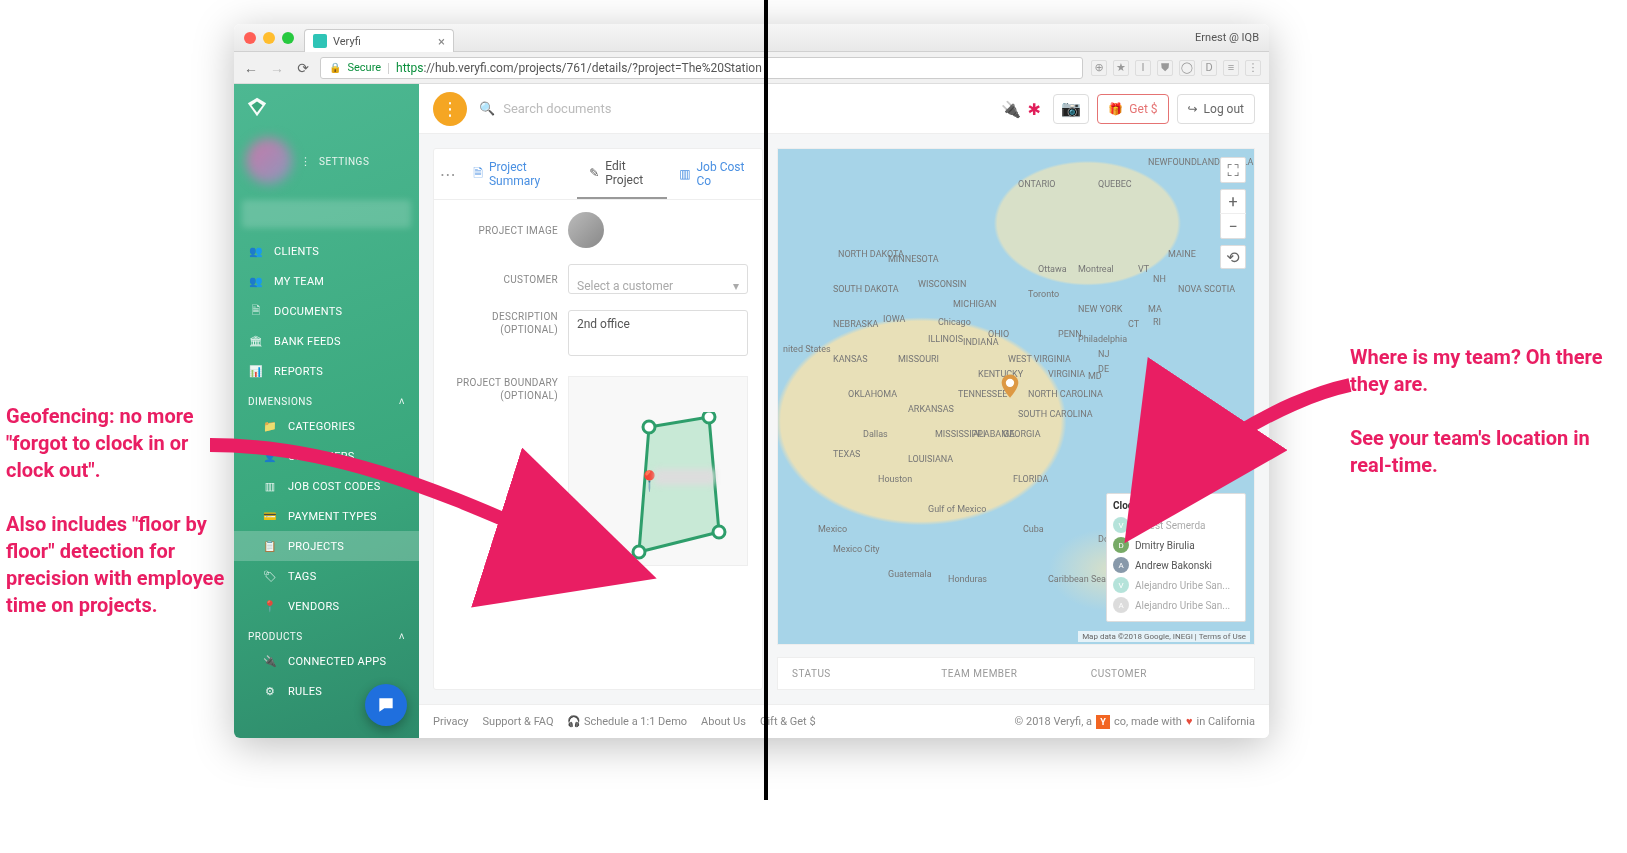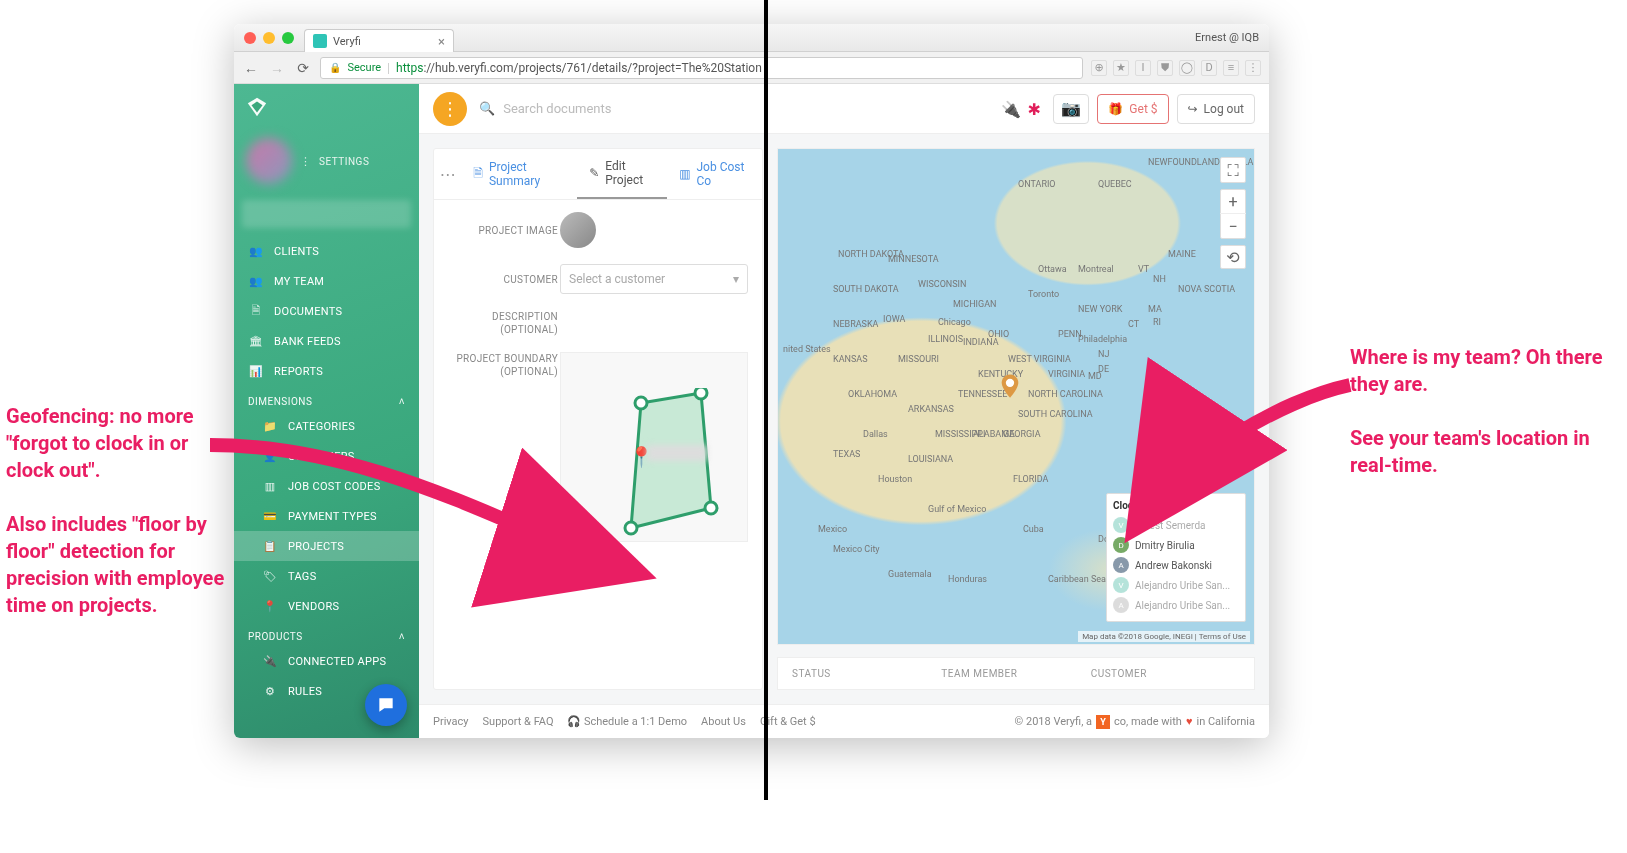--- a/index.html
+++ b/index.html
@@ -54,26 +54,26 @@
 .get-btn{padding:0 10px;height:30px;border:1px solid #e57373;border-radius:4px;display:flex;align-items:center;gap:6px;color:#e57373;font-size:12px}
 .logout-btn{padding:0 10px;height:30px;border:1px solid #ddd;border-radius:4px;display:flex;align-items:center;gap:6px;color:#666;font-size:12px}
 
 .content{flex:1;display:flex;padding:14px;gap:14px;min-height:0}
 .left-pane{width:330px;background:#fff;border:1px solid #eee;border-radius:3px;display:flex;flex-direction:column;min-height:0}
 .tabs{display:flex;align-items:center;border-bottom:1px solid #eee}
 .tabs .more{width:32px;display:flex;justify-content:center;color:#999}
 .tabbtn{padding:10px 12px;font-size:12px;color:#4a90e2;display:flex;align-items:center;gap:6px;cursor:pointer}
 .tabbtn.active{color:#555;border-bottom:2px solid #999}
 .form{padding:12px 14px;overflow:auto}
-.frow{display:flex;align-items:center;margin-bottom:16px;gap:2px}
+.frow{display:flex;align-items:center;margin-bottom:16px;gap:10px}
 .flabel{width:110px;text-align:right;font-size:10px;color:#888;letter-spacing:.3px;line-height:1.3}
 .fval{flex:1}
 .pimg{width:36px;height:36px;border-radius:50%;background:linear-gradient(135deg,#bbb,#888)}
 .sel,.inp{width:100%;height:30px;border:1px solid #ddd;border-radius:3px;padding:0 8px;font-size:12px;color:#555;background:#fff}
-.sel{display:flex;align-items:center;justify-content:space-between;color:#aaa}
+.sel{display:flex;align-items:flex-end;justify-content:space-between;color:#aaa}
 .txta{width:100%;height:46px;border:1px solid #ddd;border-radius:3px;padding:6px 8px;font-size:12px;color:#555;background:#fff;resize:none}
 .addr-blur{height:30px;background:#f0f0f0;border-radius:3px;filter:blur(3px)}
 .boundary{width:100%;height:190px;background:#f8f8f8;border:1px solid #eee;position:relative;overflow:hidden}
 .geo-poly{position:absolute;left:50px;top:35px}
 .pin{position:absolute;left:68px;top:92px;color:#3aa87d;font-size:20px}
 .pin-blur{position:absolute;left:86px;top:92px;width:60px;height:16px;background:#ddd;filter:blur(3px)}
 
 .right-pane{flex:1;display:flex;flex-direction:column;gap:12px;min-width:0}
 .map{flex:1;position:relative;border:1px solid #eee;background:linear-gradient(180deg,#a7d4e8 0%,#cbe7d3 30%,#efe9c9 55%,#a7d4e8 100%);overflow:hidden}
 .map-land{position:absolute;inset:0;background:
@@ -317,20 +317,21 @@
                 <div class="flabel">CUSTOMER</div>
                 <div class="fval">
                   <div class="sel">
                     <span>Select a customer</span>
                     <span>▾</span>
                   </div>
                 </div>
               </div>
             <div class="frow" style="align-items:flex-start">
                 <div class="flabel">DESCRIPTION (OPTIONAL)</div>
+                <div class="fval"><textarea class="txta" style="">2nd office</textarea></div>
               </div>
             <div class="frow" style="align-items:flex-start">
                 <div class="flabel">PROJECT BOUNDARY (OPTIONAL)</div>
                 <div class="fval">
               <div class="boundary">
                 <svg class="geo-poly" width="110" height="150">
                   <polygon points="30,15 90,5 100,120 20,140" fill="#a8e0c0" fill-opacity=".6" stroke="#2e9e6b" stroke-width="3"></polygon>
                   <circle cx="30" cy="15" r="6" fill="#fff" stroke="#2e9e6b" stroke-width="3"></circle>
                   <circle cx="90" cy="5" r="6" fill="#fff" stroke="#2e9e6b" stroke-width="3"></circle>
                   <circle cx="100" cy="120" r="6" fill="#fff" stroke="#2e9e6b" stroke-width="3"></circle>

